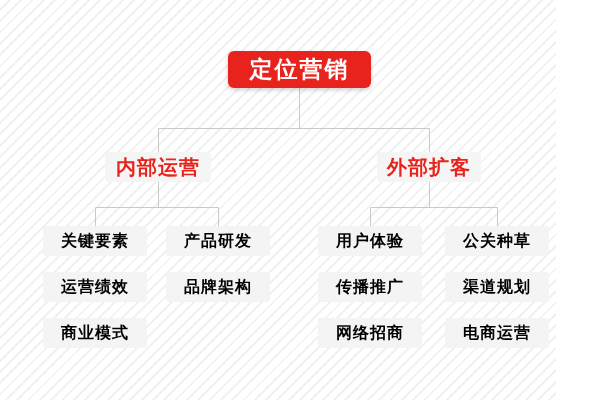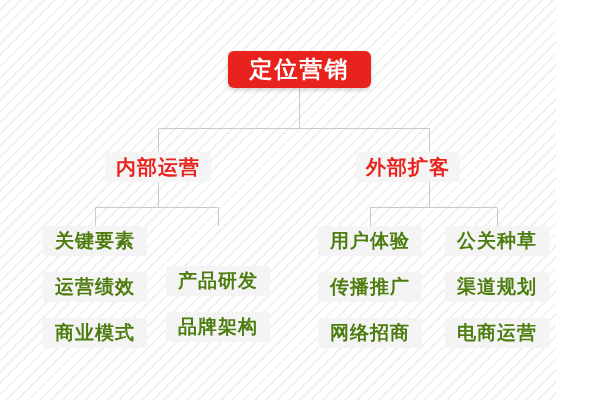--- a/index.html
+++ b/index.html
@@ -38,30 +38,30 @@
   .node-branch{
     top:152px;height:30px;
     background:#f5f5f5;
     color:#e8231d;
     font-size:20px;
     letter-spacing:1px;
     border-radius:4px;
     text-align:center;
   }
   .branch-left{left:105px;width:106px;}
-  .branch-right{left:356px;width:104px;}
+  .branch-right{left:377px;width:104px;}
   .node-leaf{
     width:104px;height:30px;
     background:#f4f4f4;
-    color:#4d7c0f;
-    font-size:19px;
+    color:#000000;
+    font-size:16px;
     letter-spacing:1px;
     border-radius:3px;
   }
-  .c1{left:43px;} .c2{left:166px;margin-top:40px;} .c3{left:318px;} .c4{left:445px;}
+  .c1{left:43px;} .c2{left:166px;} .c3{left:318px;} .c4{left:445px;}
   .r1{top:226px;} .r2{top:272px;} .r3{top:318px;}
 </style>
 </head>
 <body>
 
 <div class="canvas">
 
   <svg class="connectors" viewBox="0 0 600 400" xmlns="http://www.w3.org/2000/svg">
     <g stroke="#c9c9c9" stroke-width="1" fill="none">
 

